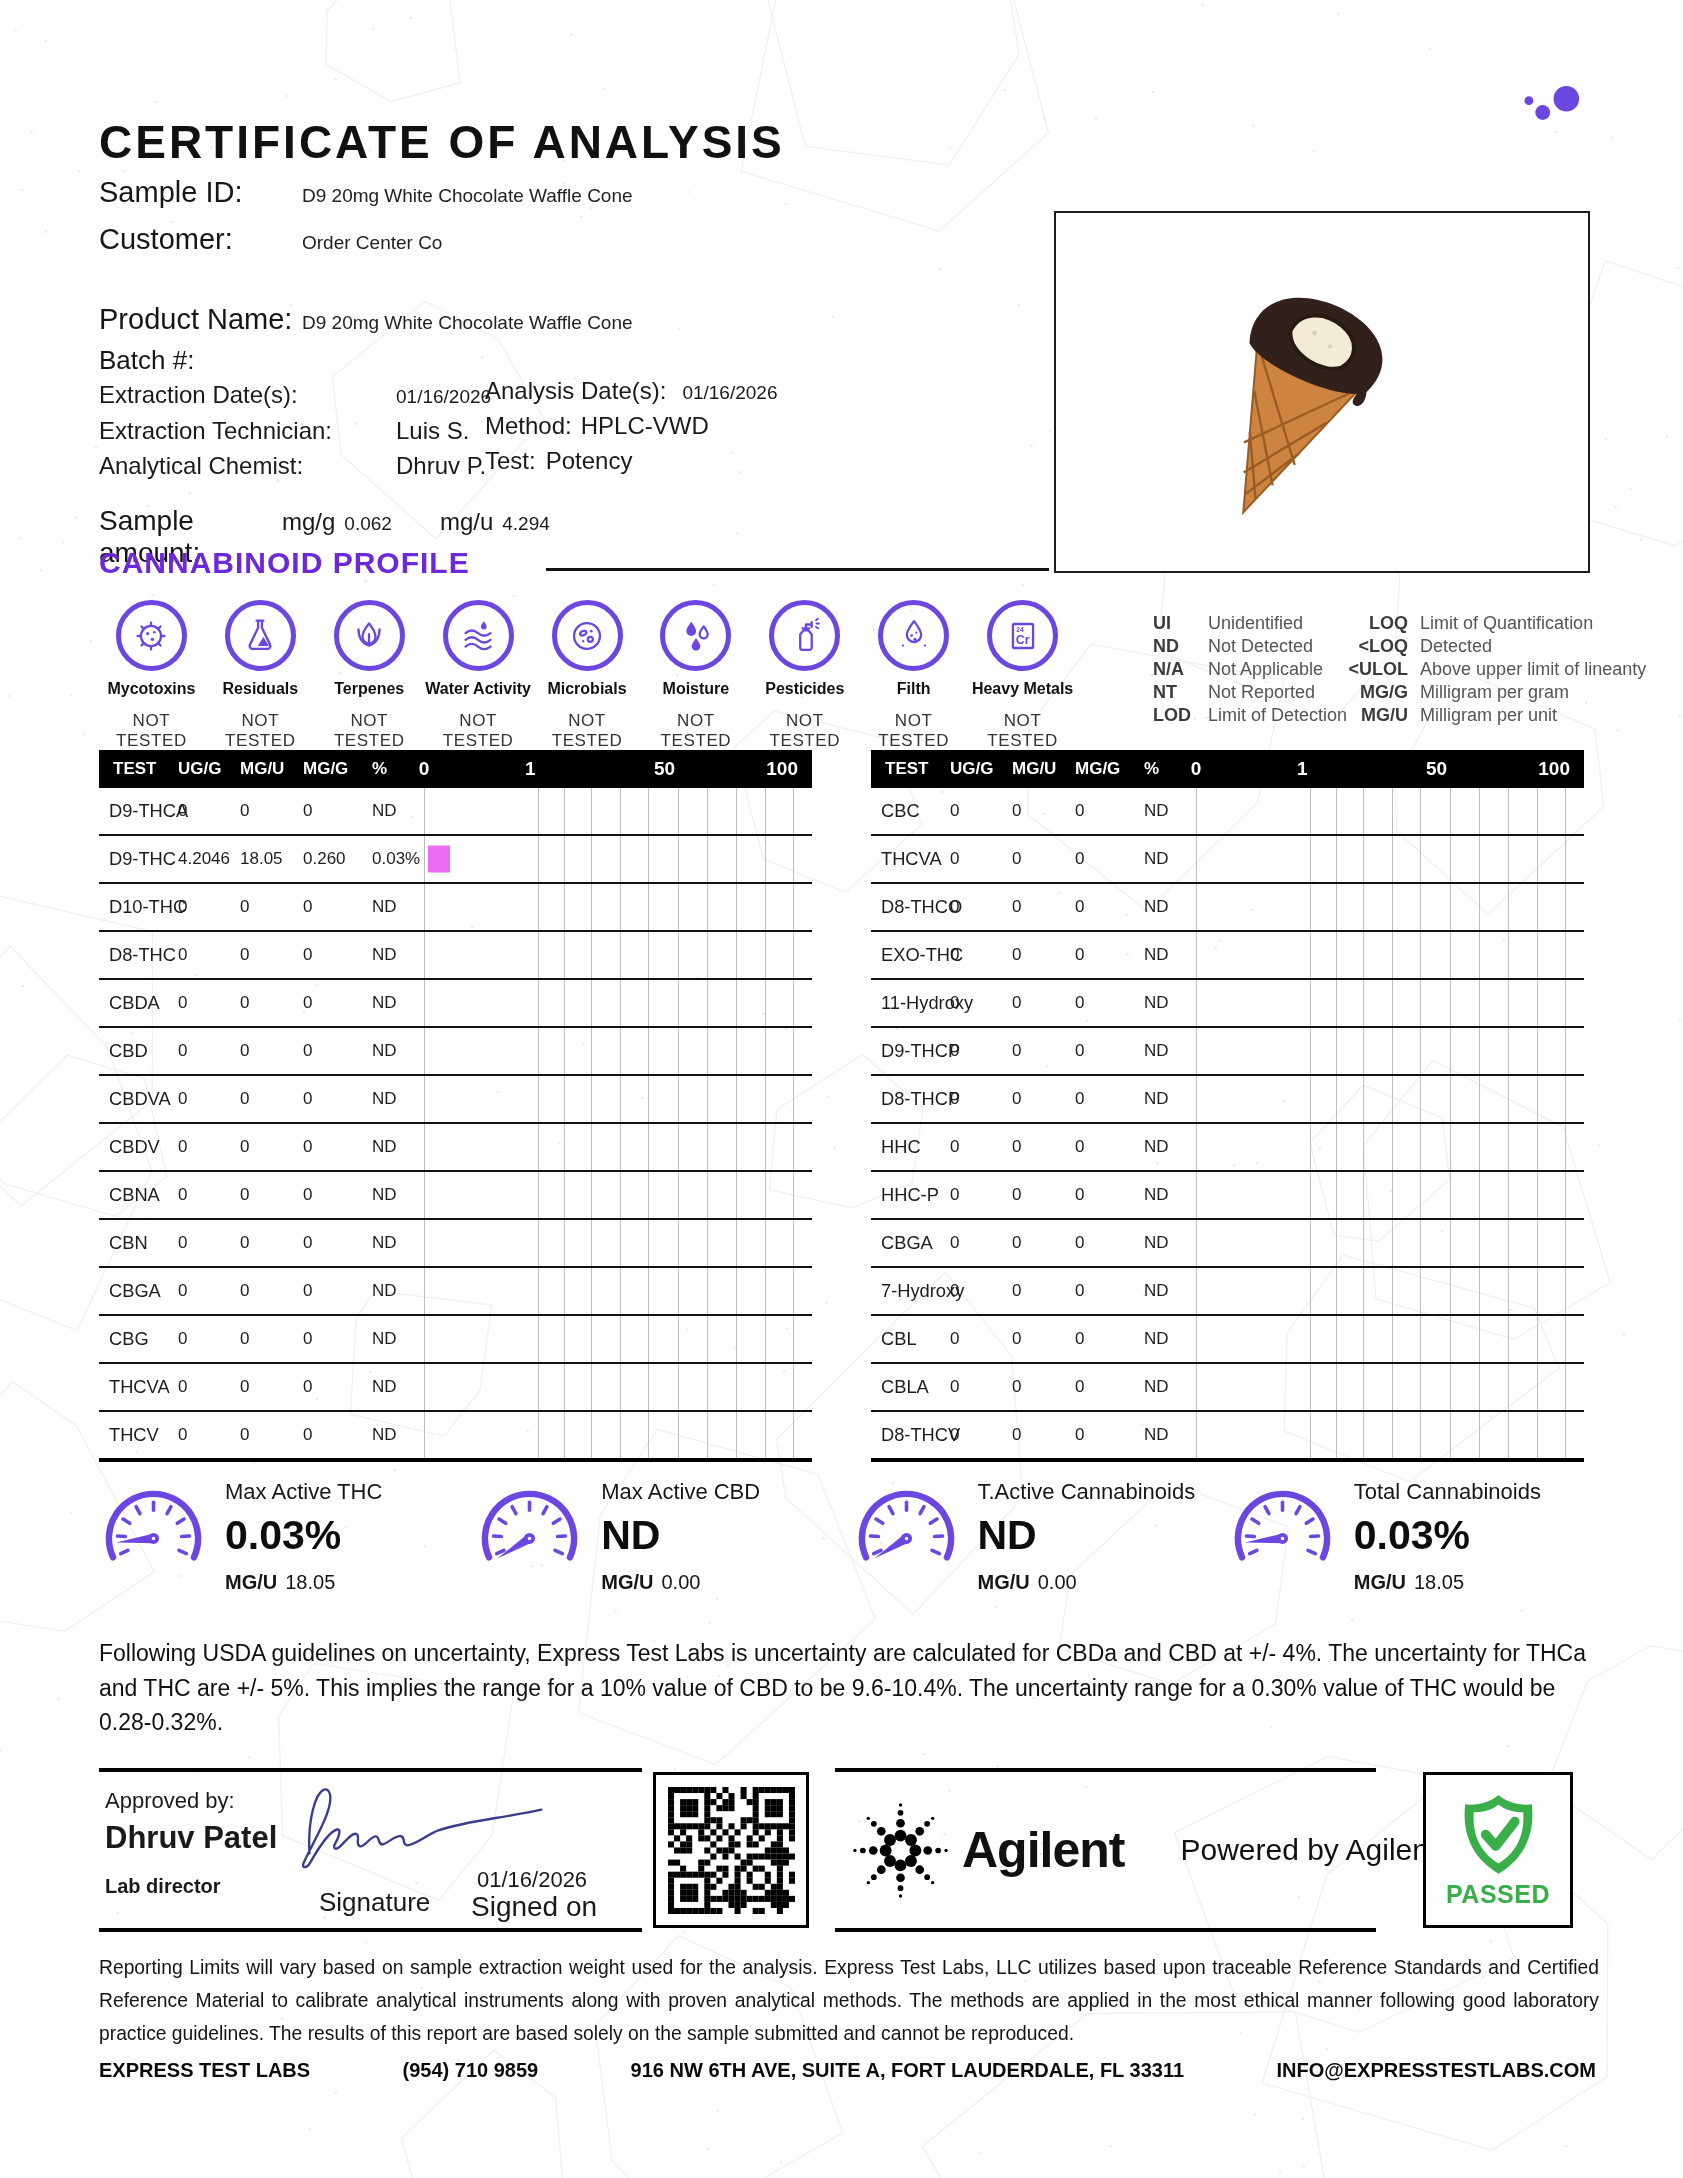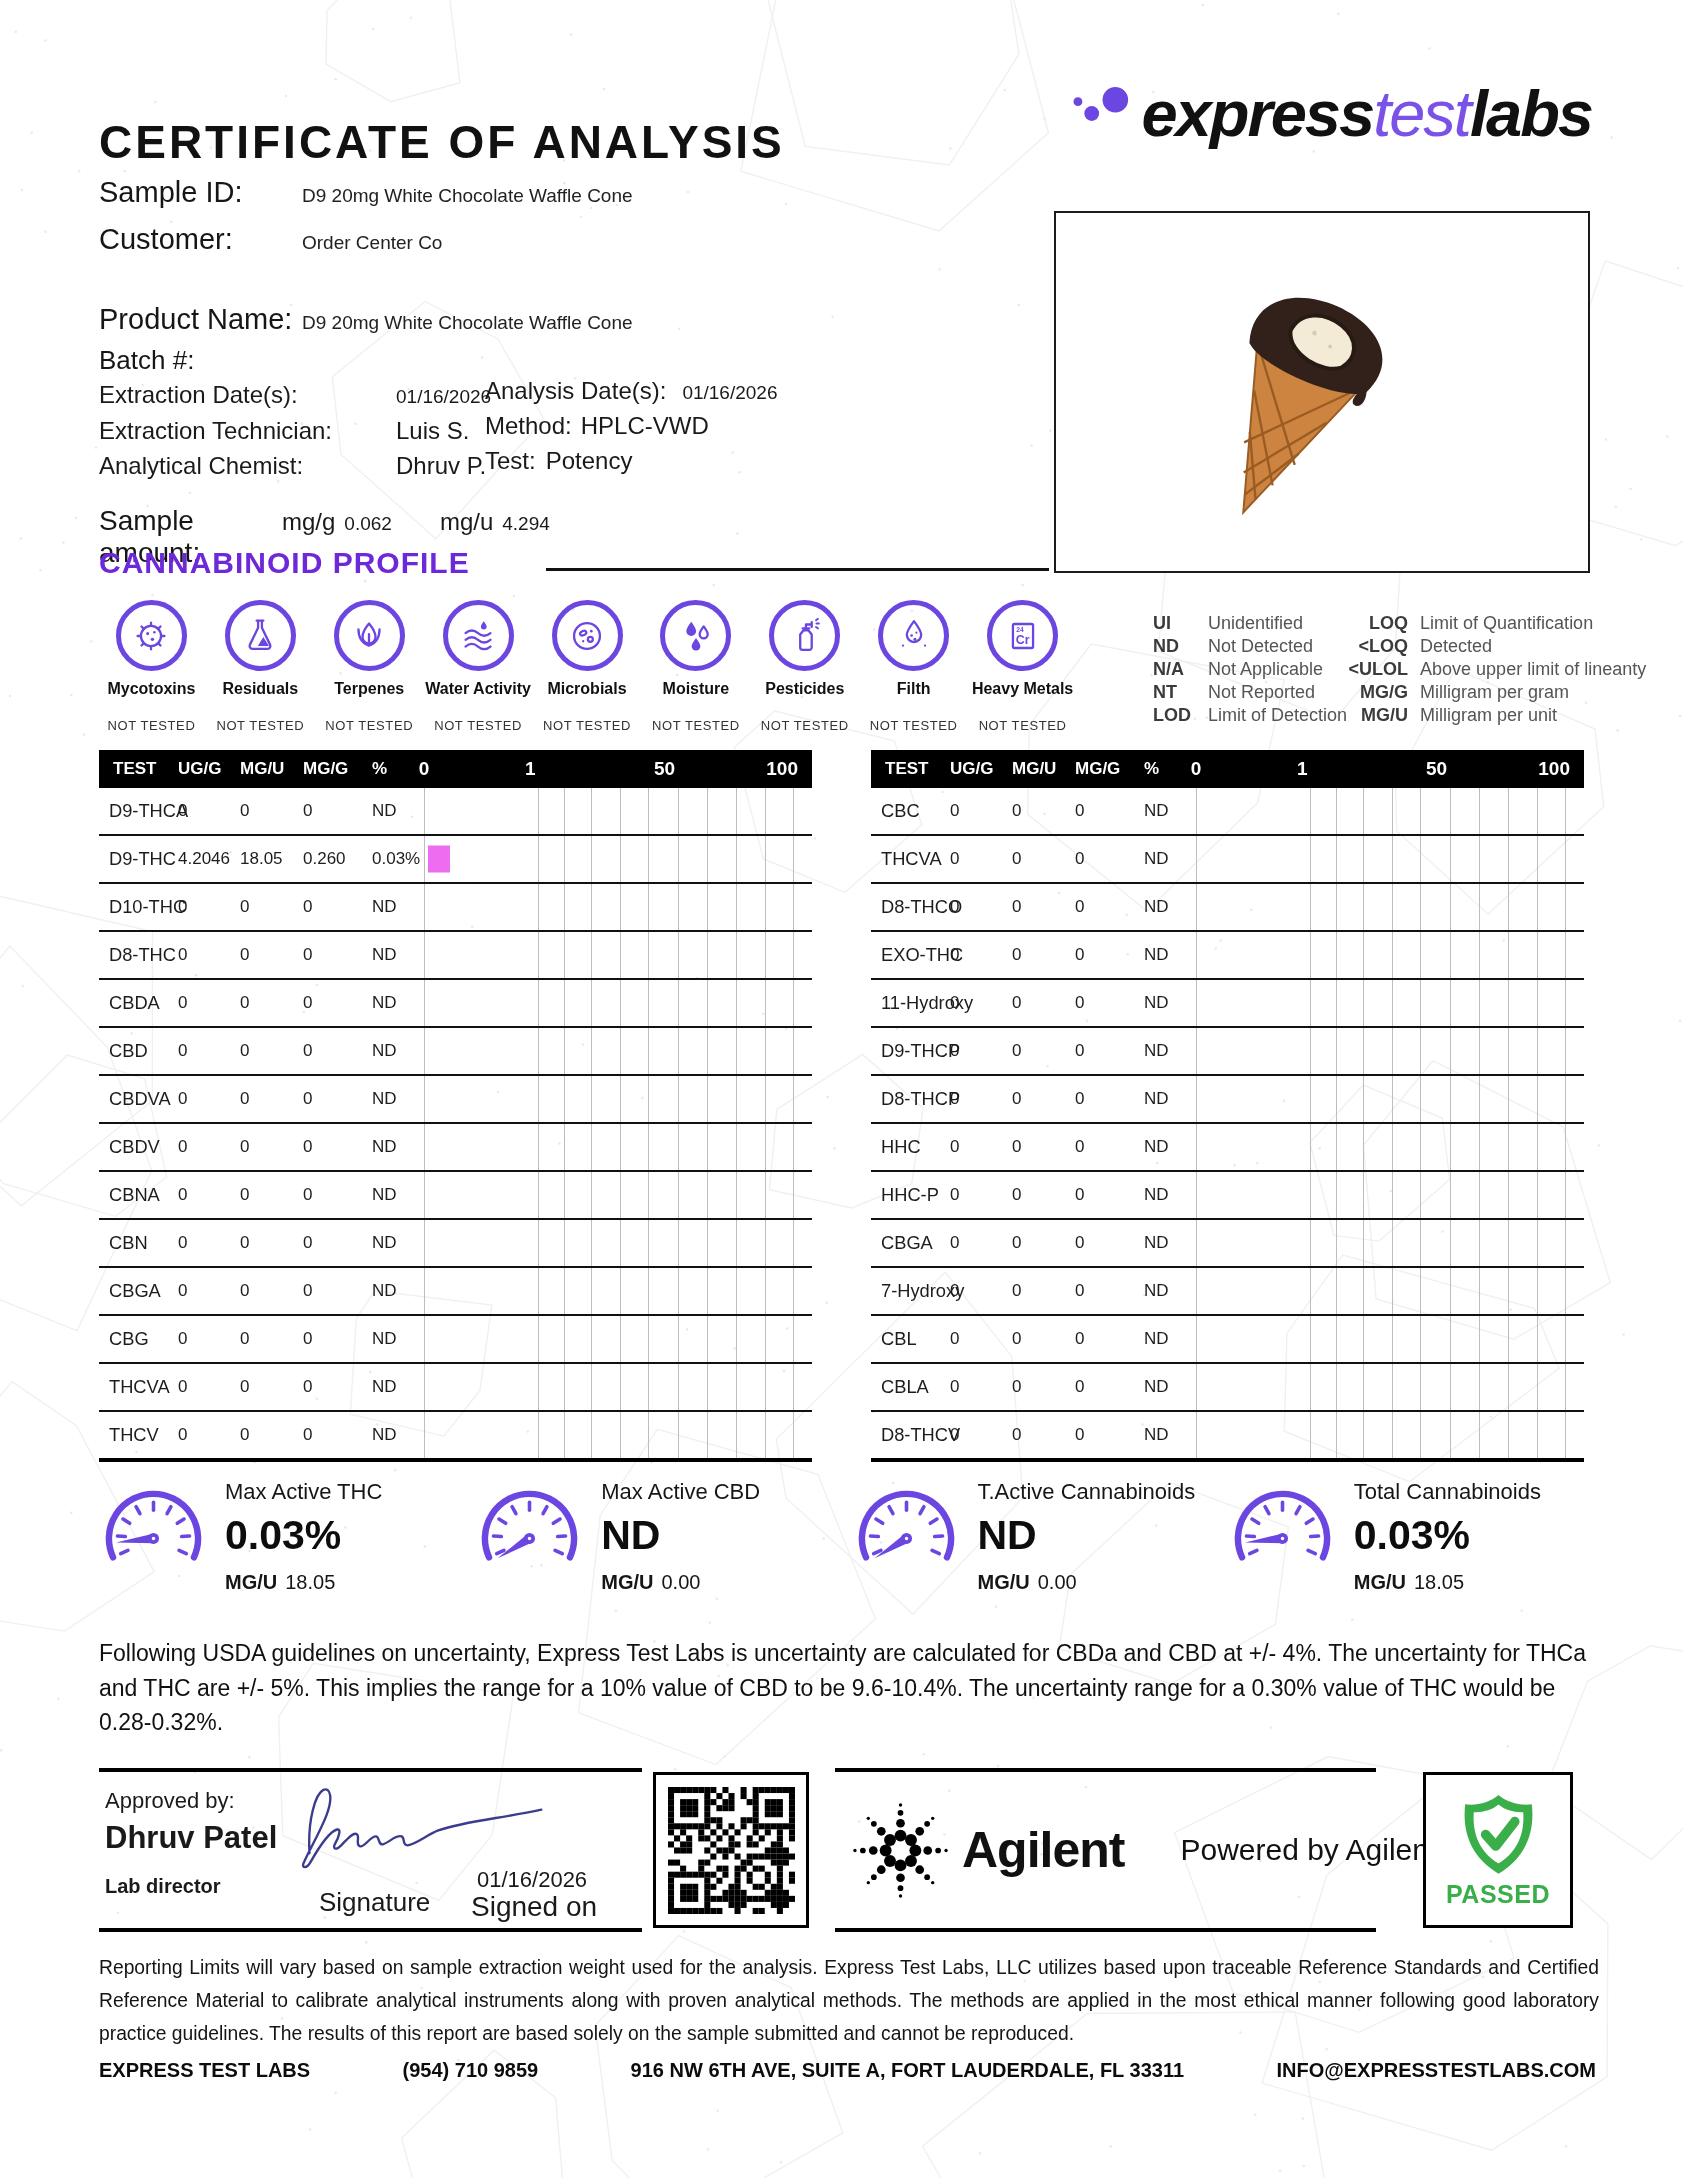--- a/index.html
+++ b/index.html
@@ -25,21 +25,21 @@
 
   #section-title{left:99px;top:546px;font-size:30px;font-weight:800;letter-spacing:1px;color:#6d28d9;}
   #section-line{left:546px;top:568px;width:503px;height:3px;background:#111;}
 
   
   #screening-panels{left:97px;top:600px;width:980px;display:flex;justify-content:space-between;}
   .panel{width:109px;text-align:center;}
   .panel-circle{width:71px;height:71px;border:5px solid #6b46e0;border-radius:50%;margin:0 auto;display:flex;align-items:center;justify-content:center;color:#6b46e0;box-sizing:border-box;}
   .panel-circle svg{width:46px;height:46px;}
   .panel-label{margin-top:9px;font-size:16px;font-weight:700;color:#111;white-space:nowrap;}
-  .panel-status{margin-top:20px;font-size:13px;color:#333;letter-spacing:0.6px;}
+  .panel-status{margin-top:13px;font-size:17px;color:#333;letter-spacing:0.6px;}
 
   
   #legend{left:1153px;top:612px;display:flex;}
   .legend-row{display:flex;font-size:18px;line-height:23px;}
   .legend-col1 .legend-code{width:55px;font-weight:700;color:#3b3b3b;}
   .legend-col2 .legend-code{width:73px;font-weight:700;color:#3b3b3b;text-align:right;padding-right:12px;box-sizing:border-box;}
   .legend-desc{color:#555;}
 
   
   .ctable{width:713px;border-bottom:4px solid #000;}
@@ -386,21 +386,20 @@
   </svg>
 
 <div class="abs" id="page-title">CERTIFICATE OF ANALYSIS</div>
 
 <div class="abs" id="logo">
   <svg width="73" height="63" viewBox="0 0 74 64">
     <circle cx="10" cy="20" r="4.5" fill="#6b46e0"></circle>
     <circle cx="24" cy="32" r="7.5" fill="#6b46e0"></circle>
     <circle cx="48" cy="18" r="13" fill="#6b46e0"></circle>
   </svg>
-  <div class="logo-text"><span>express</span><span class="logo-test">test</span><span>labs</span></div>
 </div>
 
 <div class="pair abs" style="left:99px;top:176px;">
   <span class="info-label">Sample ID:</span>
   <span class="info-value">D9 20mg White Chocolate Waffle Cone</span>
 </div>
 <div class="pair abs" style="left:99px;top:220px;">
   <span class="info-label">Customer:</span>
   <span class="info-value" style="padding-top:12px;">Order Center Co</span>
 </div>

